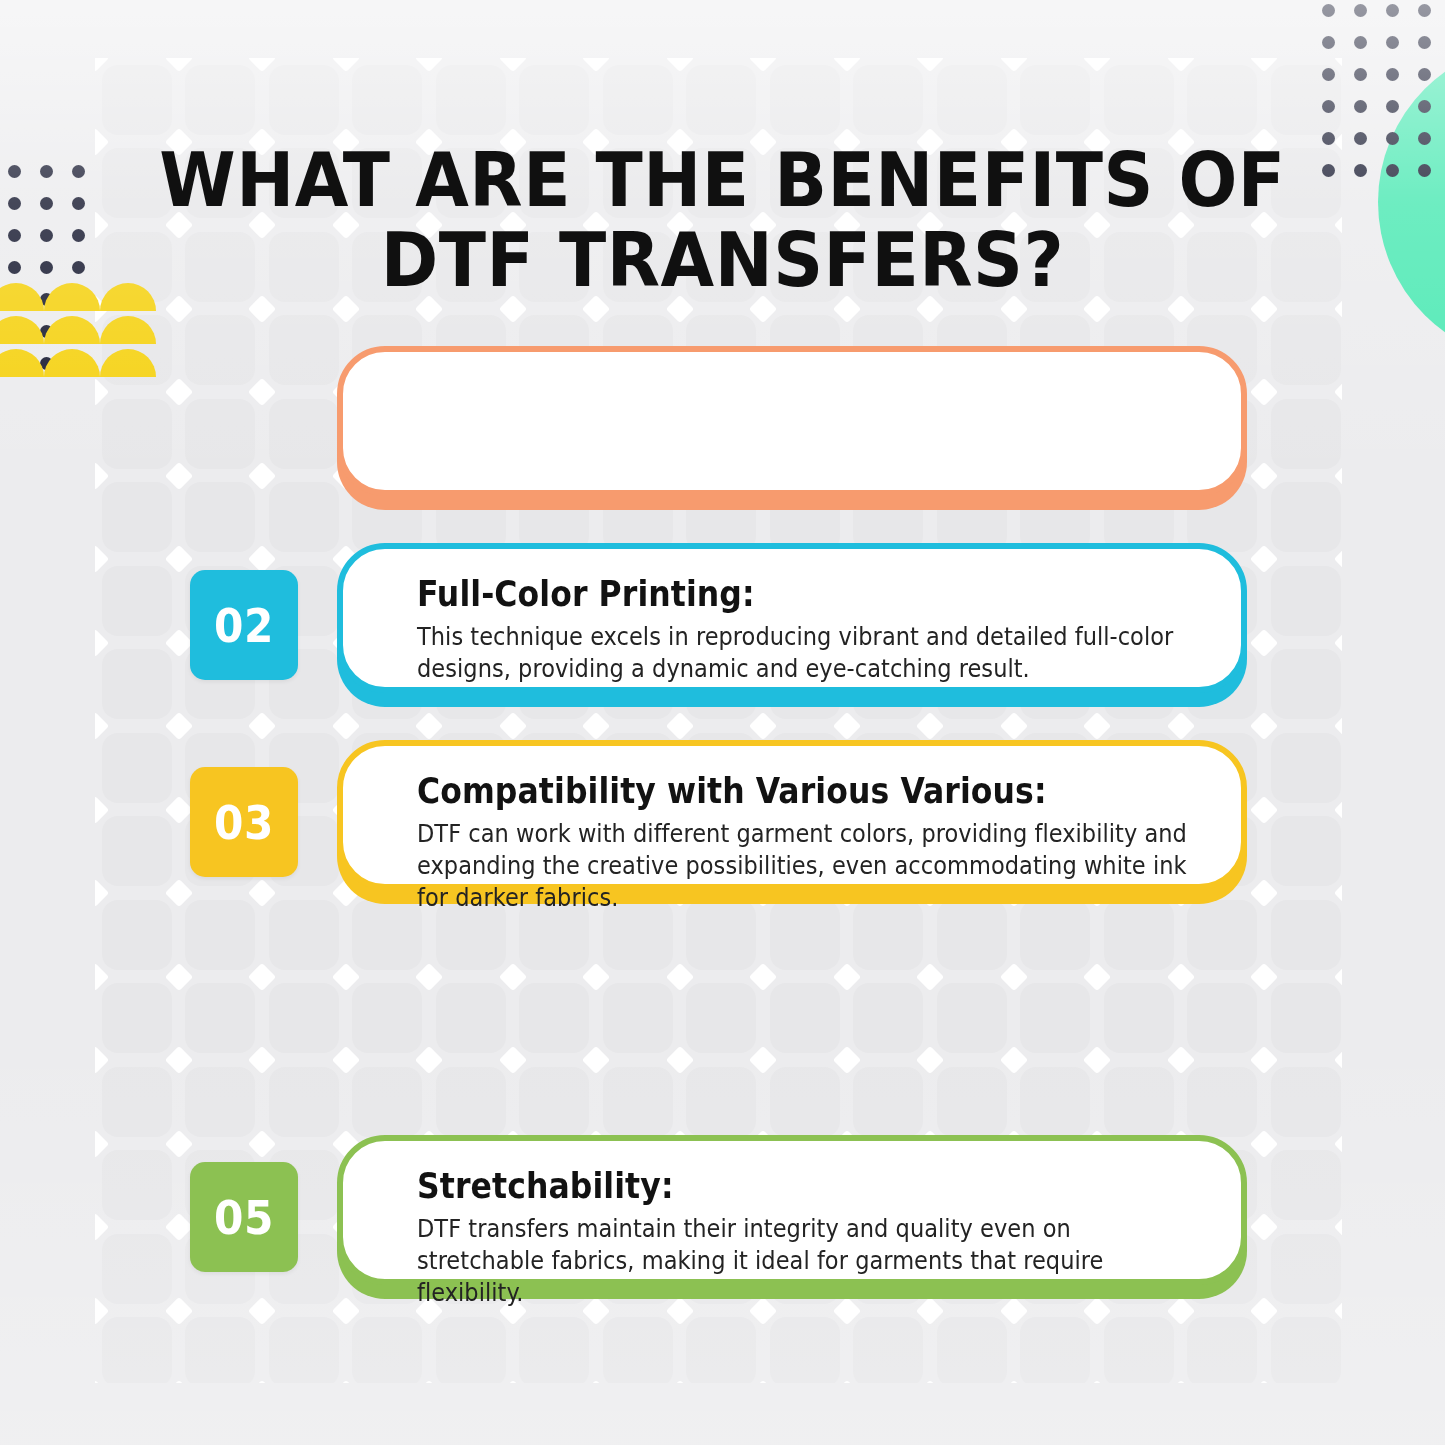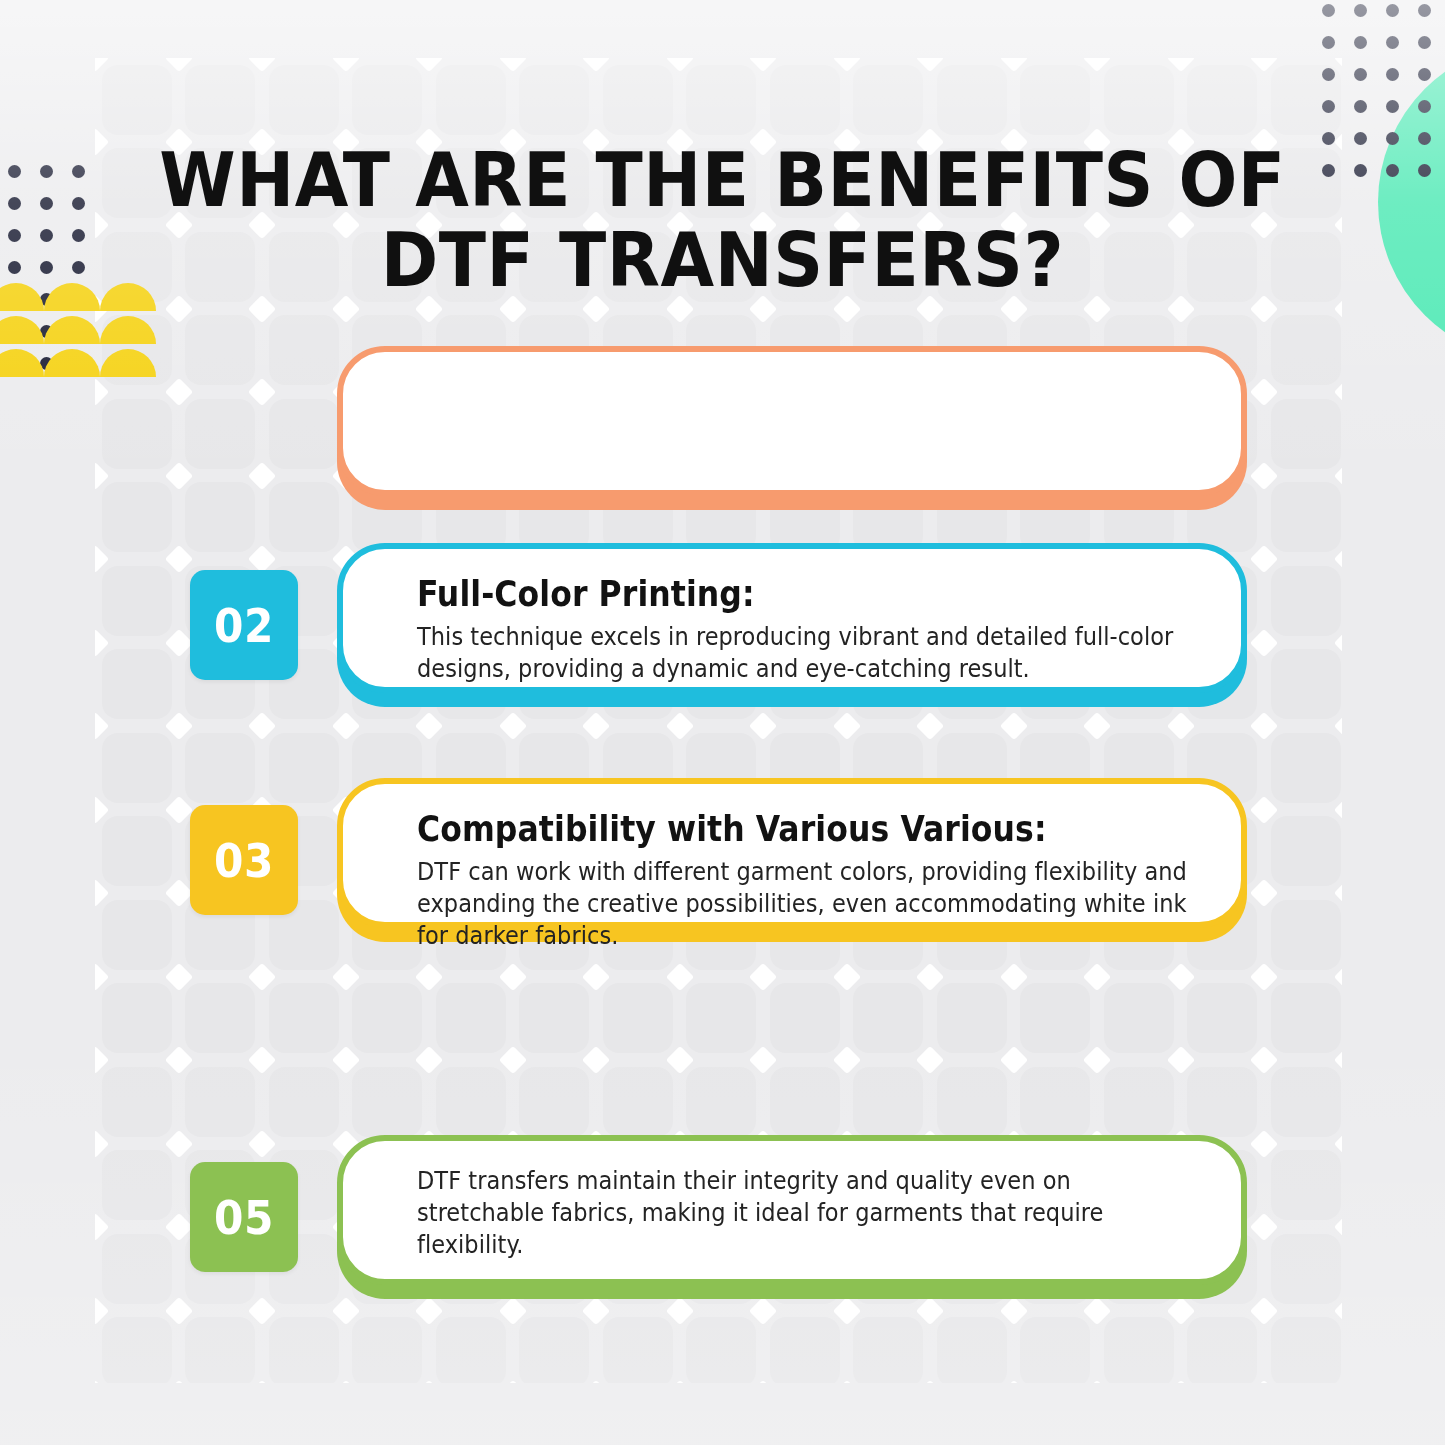--- a/index.html
+++ b/index.html
@@ -752,34 +752,35 @@
       <div class="row" style="top: 543px; height: 180px;">
         <div class="card-shadow" style="top: 14px; height: 150px; background: rgb(31, 189, 221);"></div>
         <div class="badge" style="top: 27px; background: rgb(31, 189, 221);">
           <span>02</span>
         </div>
         <div class="card" style="top: 0px; height: 150px; border-color: rgb(31, 189, 221);">
           <div class="card-title">Full-Color Printing:</div>
           <div class="card-body">This technique excels in reproducing vibrant and detailed full-color designs, providing a dynamic and eye-catching result.</div>
         </div>
       </div>
-      <div class="row" style="top: 740px; height: 180px; margin-top: 38px;">
+      <div class="row" style="top: 740px; height: 180px;">
         <div class="card-shadow" style="top: 14px; height: 150px; background: rgb(247, 197, 33);"></div>
         <div class="badge" style="top: 27px; background: rgb(247, 197, 33);">
           <span>03</span>
         </div>
         <div class="card" style="top: 0px; height: 150px; border-color: rgb(247, 197, 33);">
           <div class="card-title">Compatibility with Various Various:</div>
           <div class="card-body">DTF can work with different garment colors, providing flexibility and expanding the creative possibilities, even accommodating white ink for darker fabrics.</div>
         </div>
       </div>
       <div class="row" style="top: 1135px; height: 180px;">
         <div class="card-shadow" style="top: 14px; height: 150px; background: rgb(140, 193, 82);"></div>
         <div class="badge" style="top: 27px; background: rgb(140, 193, 82);">
           <span>05</span>
         </div>
         <div class="card" style="top: 0px; height: 150px; border-color: rgb(140, 193, 82);">
+          <div class="card-title">Stretchability:</div>
           <div class="card-body">DTF transfers maintain their integrity and quality even on stretchable fabrics, making it ideal for garments that require flexibility.</div>
         </div>
       </div>
     </div>
 
 </div>
 
 </body></html>

